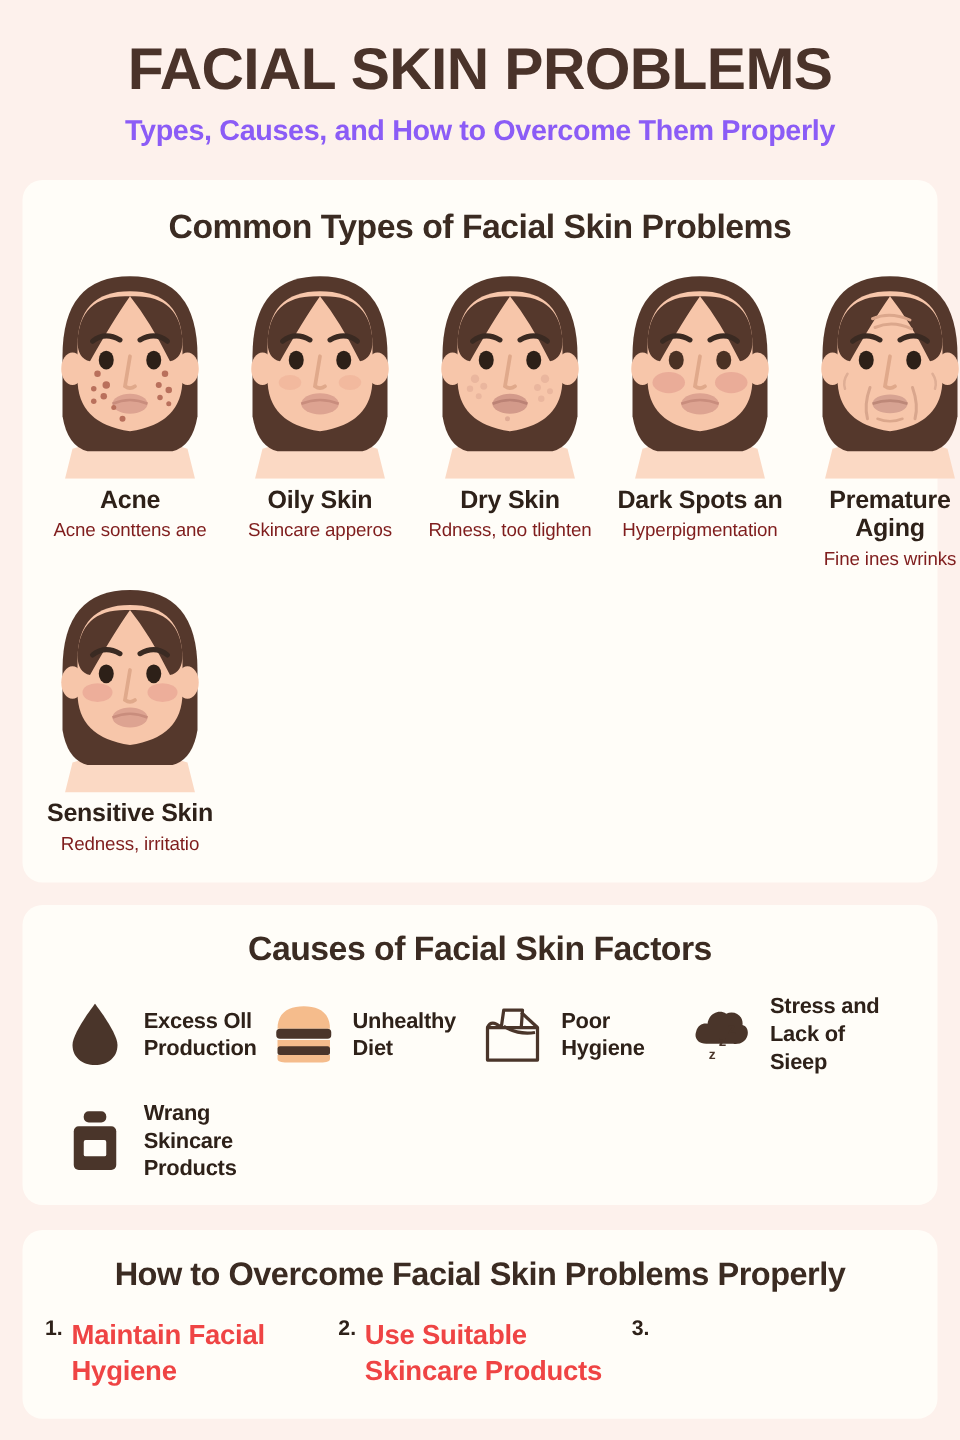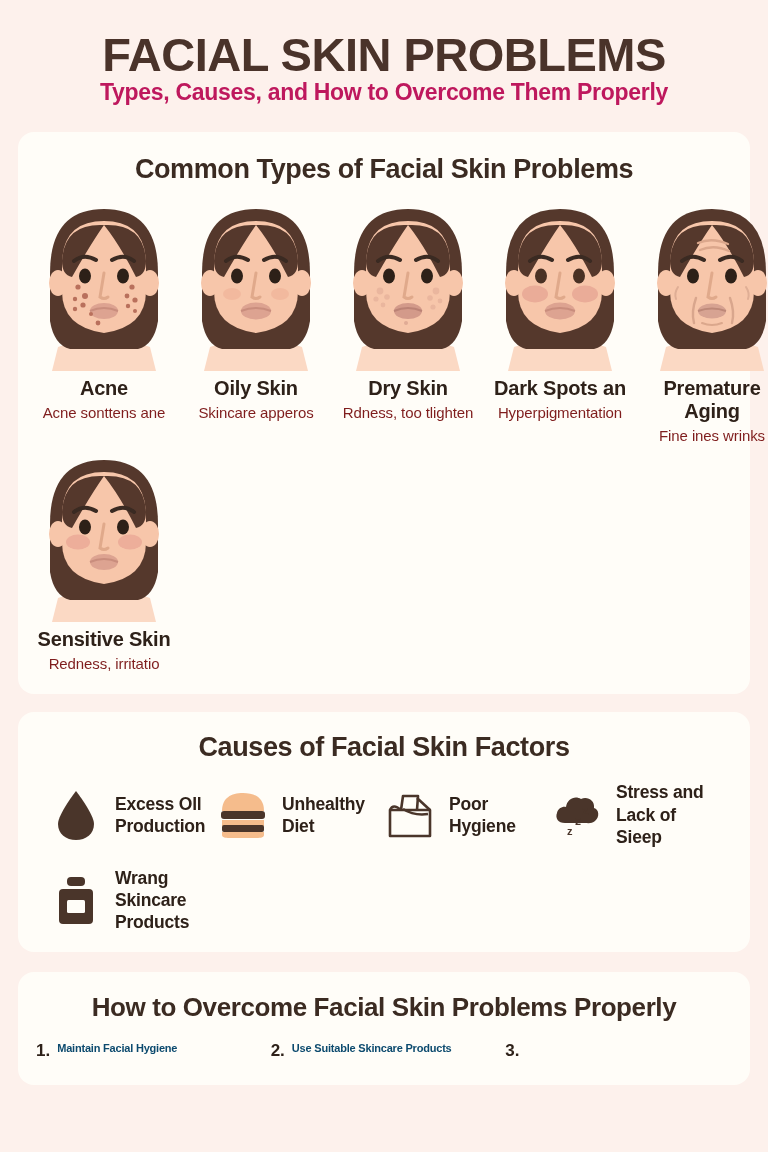--- a/index.html
+++ b/index.html
@@ -11,22 +11,22 @@
   }
   .page { width: 768px; height: 1152px; position: relative; background: #fdf1ec; }
 
   
   .header { padding: 30px 20px 0; text-align: center; }
   .main-title {
     font-size: 47px; font-weight: bold; color: #4a332a;
     letter-spacing: -0.5px; line-height: 1.05;
   }
   .sub-title {
-    font-size: 23px; font-weight: bold; color: #be185d;
-    letter-spacing: -0.3px;
+    font-size: 23px; font-weight: bold; color: #8b5cf6;
+    margin-top: 12px; letter-spacing: -0.3px;
   }
 
   
   .card {
     background: #fffdf8; border-radius: 16px;
     margin: 0 18px;
   }
   #card-types { margin-top: 26px; padding: 22px 10px 22px; }
   #card-causes { margin-top: 18px; padding: 20px 10px 18px; }
   #card-steps  { margin-top: 20px; padding: 20px 18px 24px; }
@@ -68,21 +68,21 @@
   
   .steps-grid {
     display: grid; grid-template-columns: repeat(3, 1fr);
     margin-top: 18px; column-gap: 8px;
   }
   .step-cell { display: flex; gap: 7px; }
   .step-num {
     font-size: 17px; font-weight: bold; color: #2e2119; flex: 0 0 auto;
   }
   .step-text {
-    font-size: 11px; font-weight: bold; color: #0c4a6e;
+    font-size: 22px; font-weight: bold; color: #ef4444;
     line-height: 1.32; letter-spacing: -0.2px;
   }
 </style>
 </head>
 <body>
 
 <div class="page">
 
   <div class="header">
     <div class="main-title">FACIAL SKIN PROBLEMS</div>

